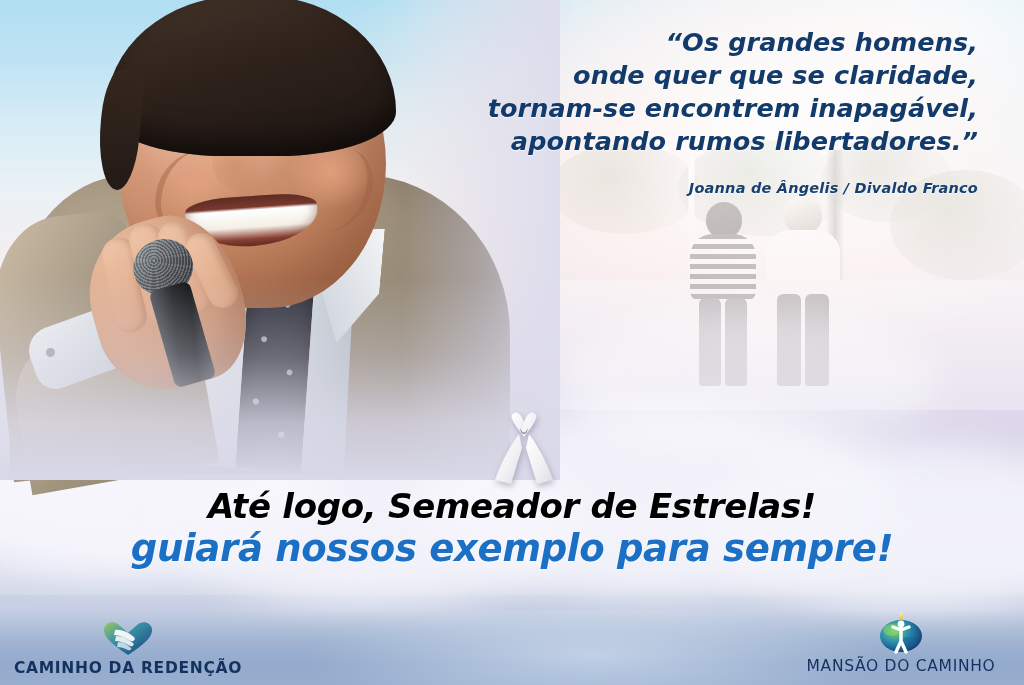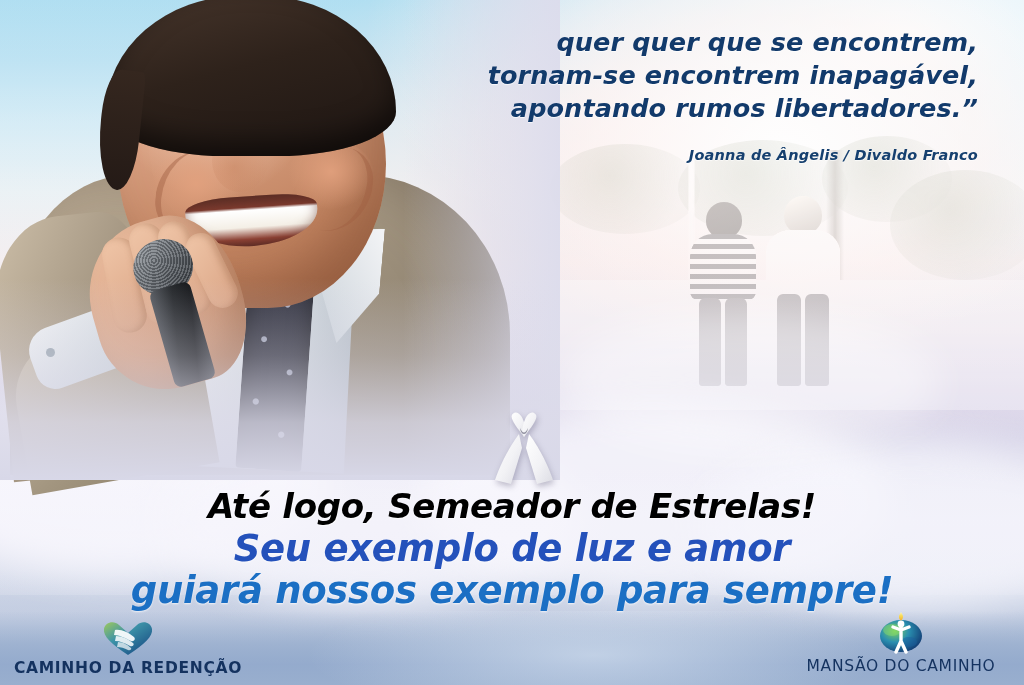--- a/index.html
+++ b/index.html
@@ -468,21 +468,22 @@
       <div class="finger" style="left:112px;top:26px;width:30px;height:80px;transform:rotate(-10deg);"></div>
     </div>
     <div class="mic">
       <div class="mic-head"></div>
       <div class="mic-body"></div>
     </div>
     <div class="portrait-fade"></div>
   </div>
 
   <div class="quote">
-    <div class="quote-line">quer quer que se encontrem,</div>
+    <div class="quote-line">“Os grandes homens,</div>
+    <div class="quote-line">onde quer que se claridade,</div>
     <div class="quote-line">tornam-se encontrem inapagável,</div>
     <div class="quote-line">apontando rumos libertadores.”</div>
     <div class="quote-attrib">Joanna de Ângelis / Divaldo Franco</div>
   </div>
 
   <div class="ribbon-wrap">
     <svg width="70" height="78" viewBox="0 0 70 78">
       <defs>
         <linearGradient id="rg" x1="0" y1="0" x2="1" y2="1">
           <stop offset="0%" stop-color="#ffffff"></stop>
@@ -496,21 +497,20 @@
       <path d="M40 24 C 52 40, 60 58, 64 70 L 48 74 L 37 38 Z" fill="url(#rg)"></path>
       <path d="M31 18 C 34 24, 36 24, 39 18 C 38 26, 32 26, 31 18 Z" fill="#7a7a8c" opacity="0.8"></path>
     </svg>
   </div>
 
   <div class="bottom-band"></div>
   <div class="bottom-band-sheen"></div>
 
   <div class="headline">
     <div class="hl hl1">Até logo, Semeador de Estrelas!</div>
-    <div class="hl hl2">Seu exemplo de luz e amor</div>
     <div class="hl hl3">guiará nossos exemplo para sempre!</div>
   </div>
 
   <div class="logo-left">
     <span class="logo-mark">
       <svg class="logo-mark" width="54" height="36" viewBox="0 0 54 36">
         <defs>
           <linearGradient id="hl" x1="0" y1="0" x2="1" y2="1">
             <stop offset="0%" stop-color="#9ec95e"></stop>
             <stop offset="38%" stop-color="#3d93a8"></stop>

